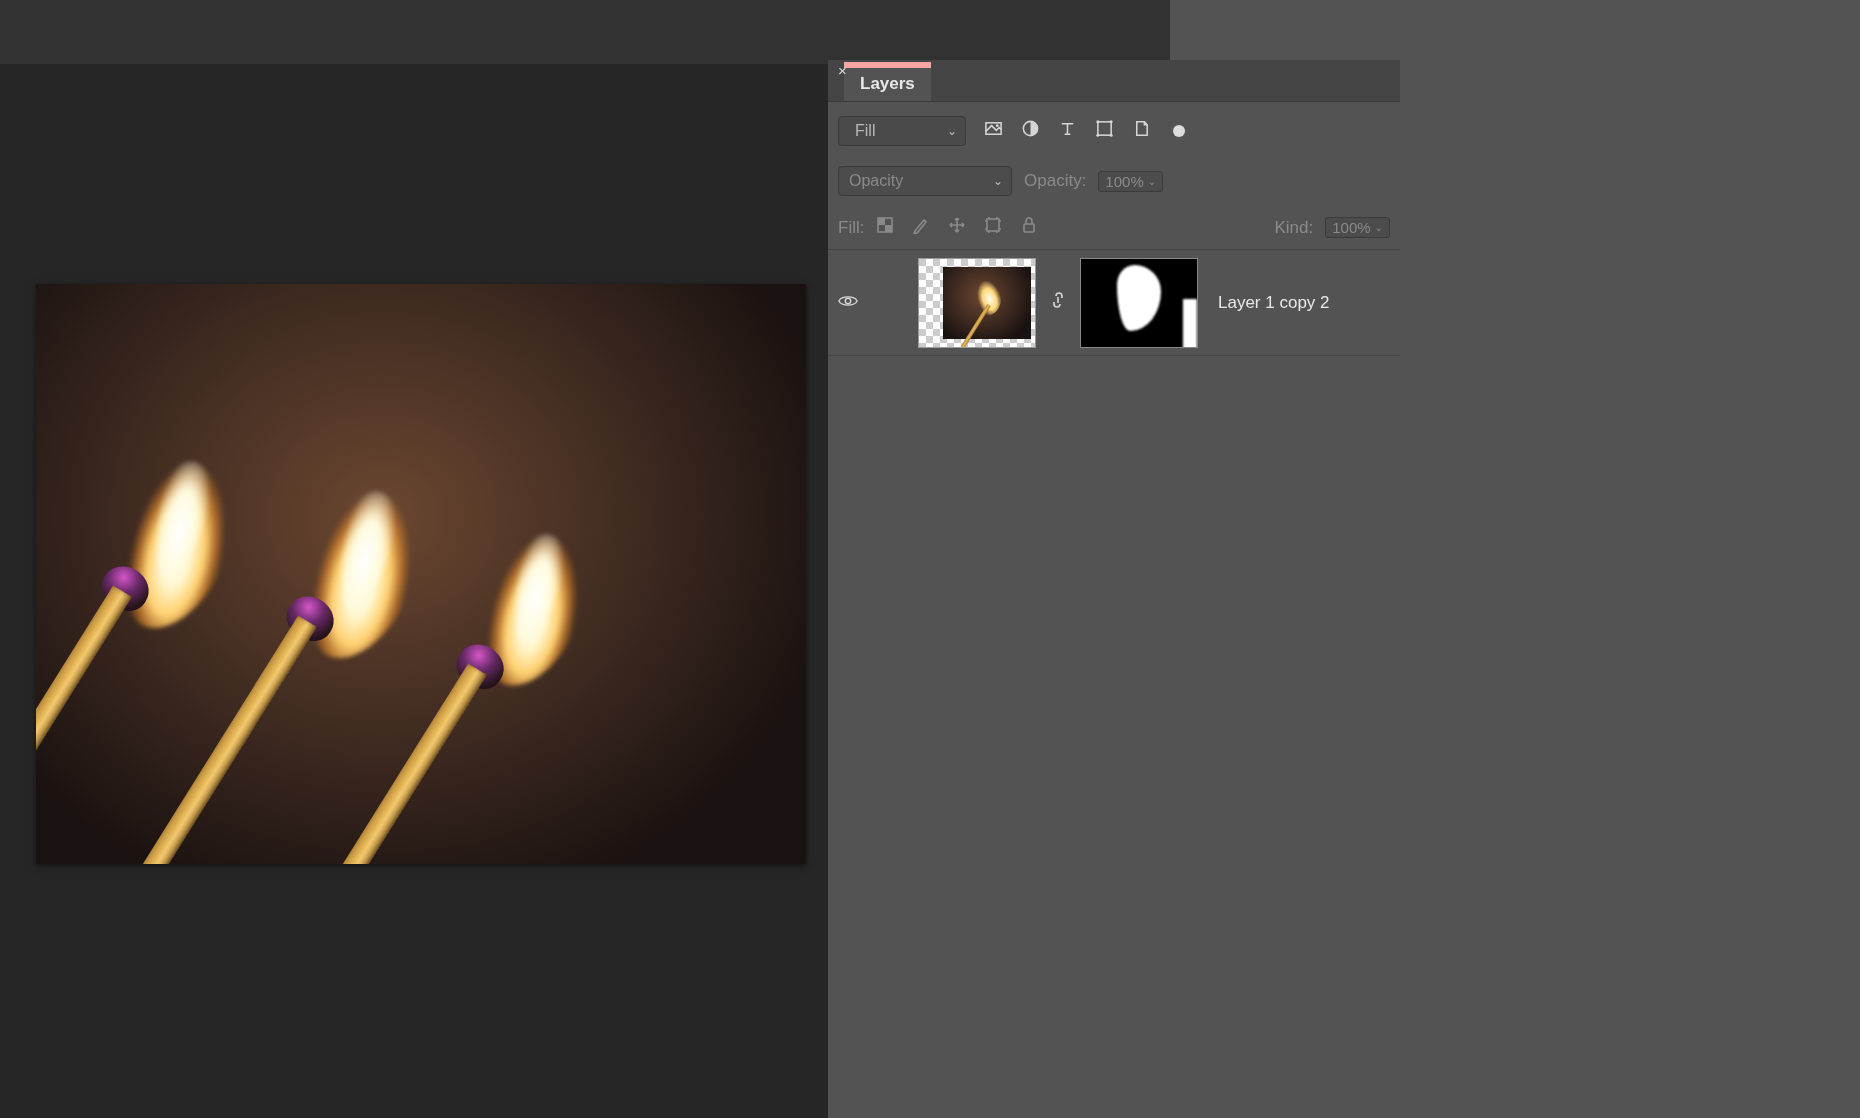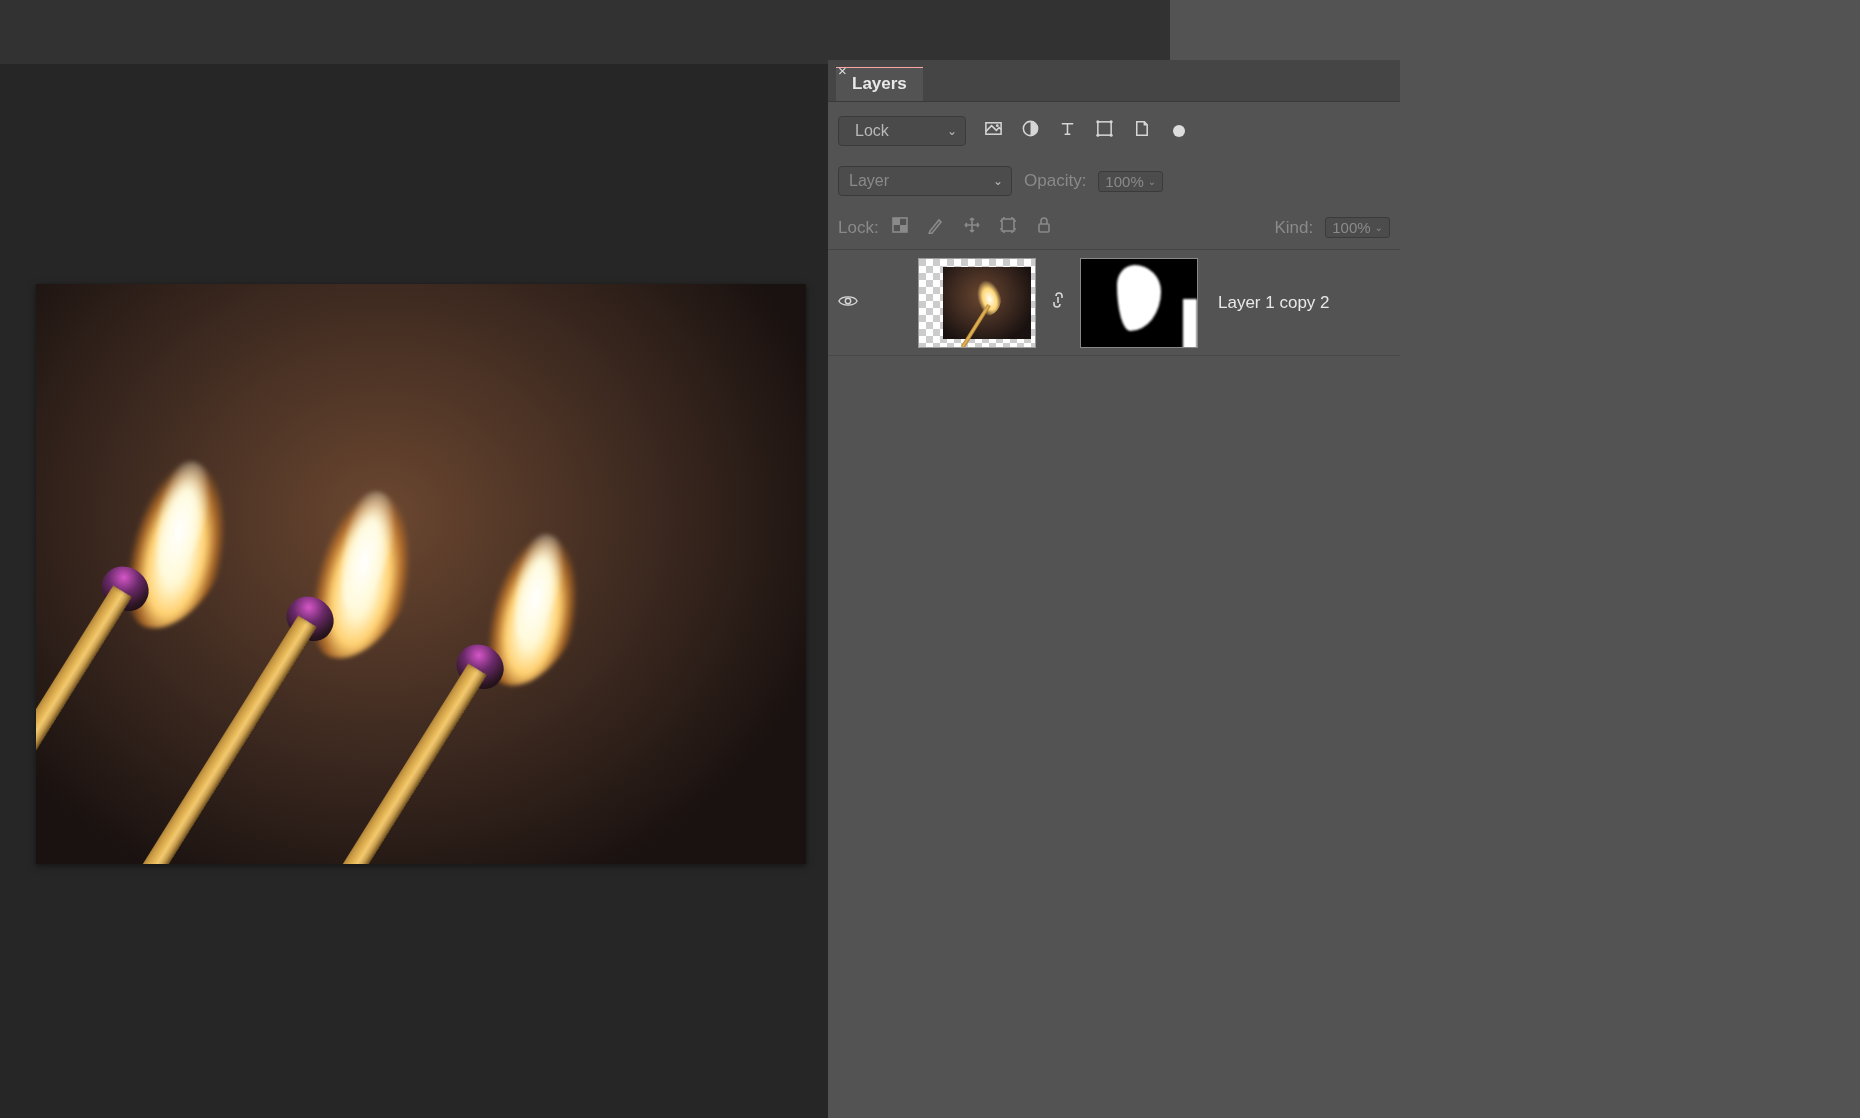--- a/index.html
+++ b/index.html
@@ -129,22 +129,22 @@
     padding-top: 12px;
     border-bottom: 1px solid #3a3a3a;
     background: var(--bg-panel-dark);
   }
   .tab {
     padding: 6px 16px 7px;
     font-weight: 600;
     font-size: 17px;
     color: var(--text-light);
     background: var(--bg-panel);
-    border-top: 1px solid #fca5a5;
-    margin-left: 8px;
+    border-top: 6px solid #fca5a5;
+    margin-left: 16px;
   }
 
   .row {
     display:flex;
     align-items:center;
     gap: 12px;
     padding: 10px 10px;
   }
   .row.filterrow { padding-top: 14px; }
   .dropdown {
@@ -290,21 +290,21 @@
   </div>
 
   <div class="row filterrow">
     <div class="dropdown kind">
       <span class="mag">
         <svg viewBox="0 0 20 20" class="ico">
             <circle cx="8" cy="8" r="5.5"></circle>
             <line x1="12.5" y1="12.5" x2="17" y2="17"></line>
           </svg>
       </span>
-      <span>Lock</span>
+      <span>Fill</span>
       <span class="chev">⌄</span>
     </div>
     <div class="filter-icons">
       <span><svg viewBox="0 0 20 20" class="ico">
             <rect x="2" y="4" width="16" height="12"></rect>
             <polyline points="2,13 8,7 13,12 16,9 18,11"></polyline>
             <circle cx="14" cy="7" r="1.5" class="ico fill"></circle>
           </svg></span>
       <span><svg viewBox="0 0 20 20" class="ico">
             <circle cx="10" cy="10" r="7.5"></circle>
@@ -323,32 +323,32 @@
       <span><svg viewBox="0 0 20 20" class="ico">
             <path d="M5 3 h8 l3 3 v11 h-11 z"></path>
             <path d="M13 3 v3 h3"></path>
           </svg></span>
       <span class="toggle-dot"></span>
     </div>
   </div>
 
   <div class="row">
     <div class="dropdown blend">
-      <span>Layer</span>
+      <span>Opacity</span>
       <span class="chev">⌄</span>
     </div>
     <span class="label">Opacity:</span>
     <div class="numbox">
       <span>100%</span>
       <span class="chev">⌄</span>
     </div>
   </div>
 
   <div class="row">
-    <span class="label">Lock:</span>
+    <span class="label">Fill:</span>
     <div class="lock-icons">
       <span><svg viewBox="0 0 18 18" class="ico muted">
             <rect x="2" y="2" width="14" height="14"></rect>
             <rect x="2" y="2" width="7" height="7" class="ico fill" style="fill:#8a8a8a"></rect>
             <rect x="9" y="9" width="7" height="7" class="ico fill" style="fill:#8a8a8a"></rect>
           </svg></span>
       <span><svg viewBox="0 0 18 18" class="ico muted">
             <path d="M3 15 L12 4 l2 2 L5 17 l-3 1 z"></path>
           </svg></span>
       <span><svg viewBox="0 0 18 18" class="ico muted">

